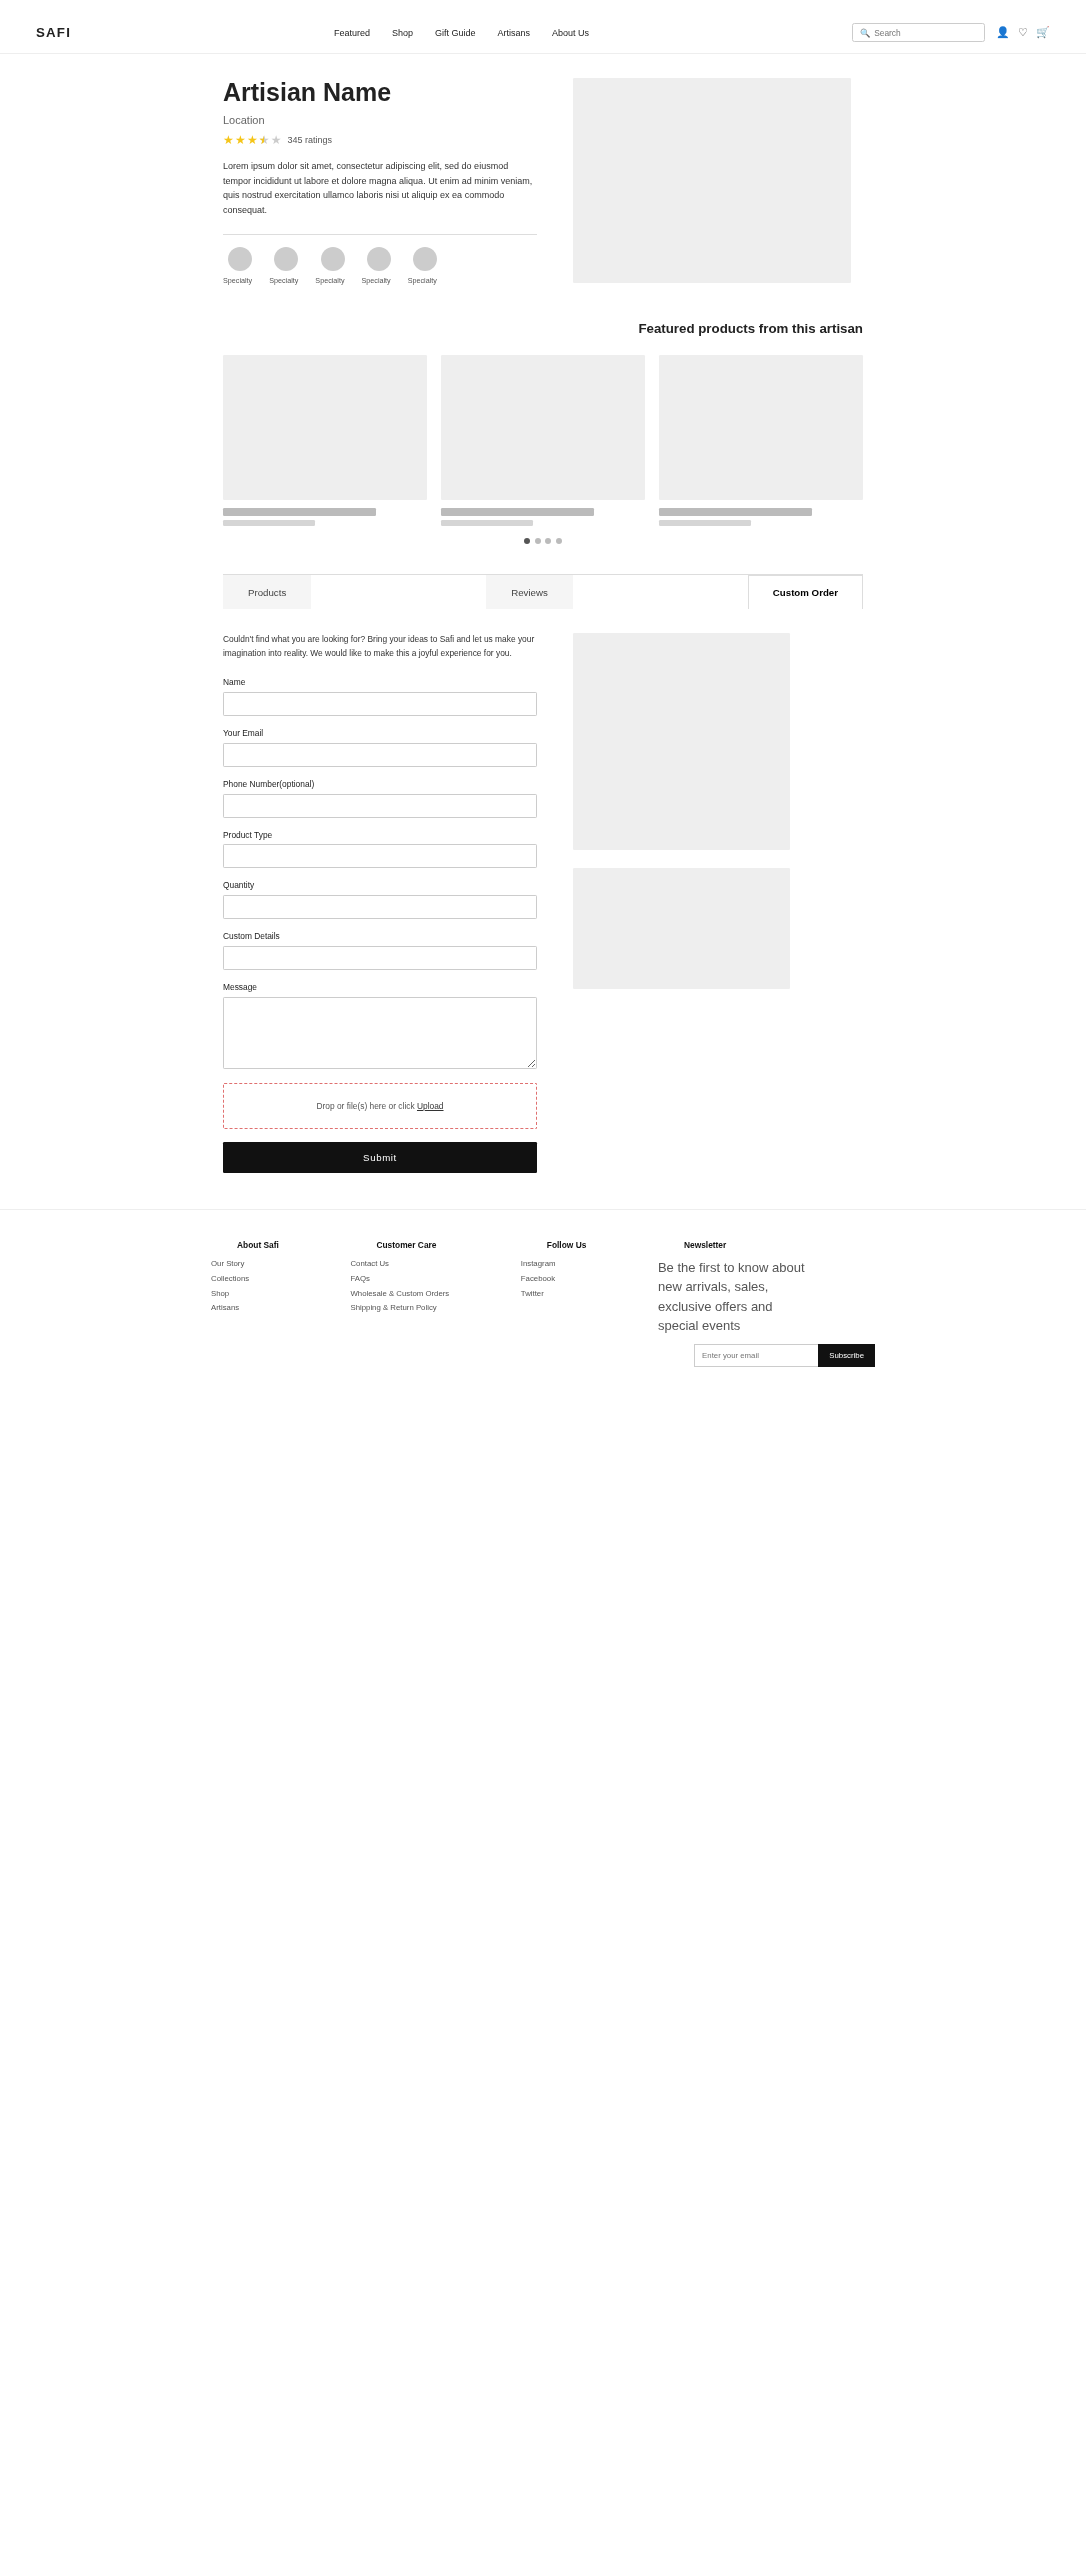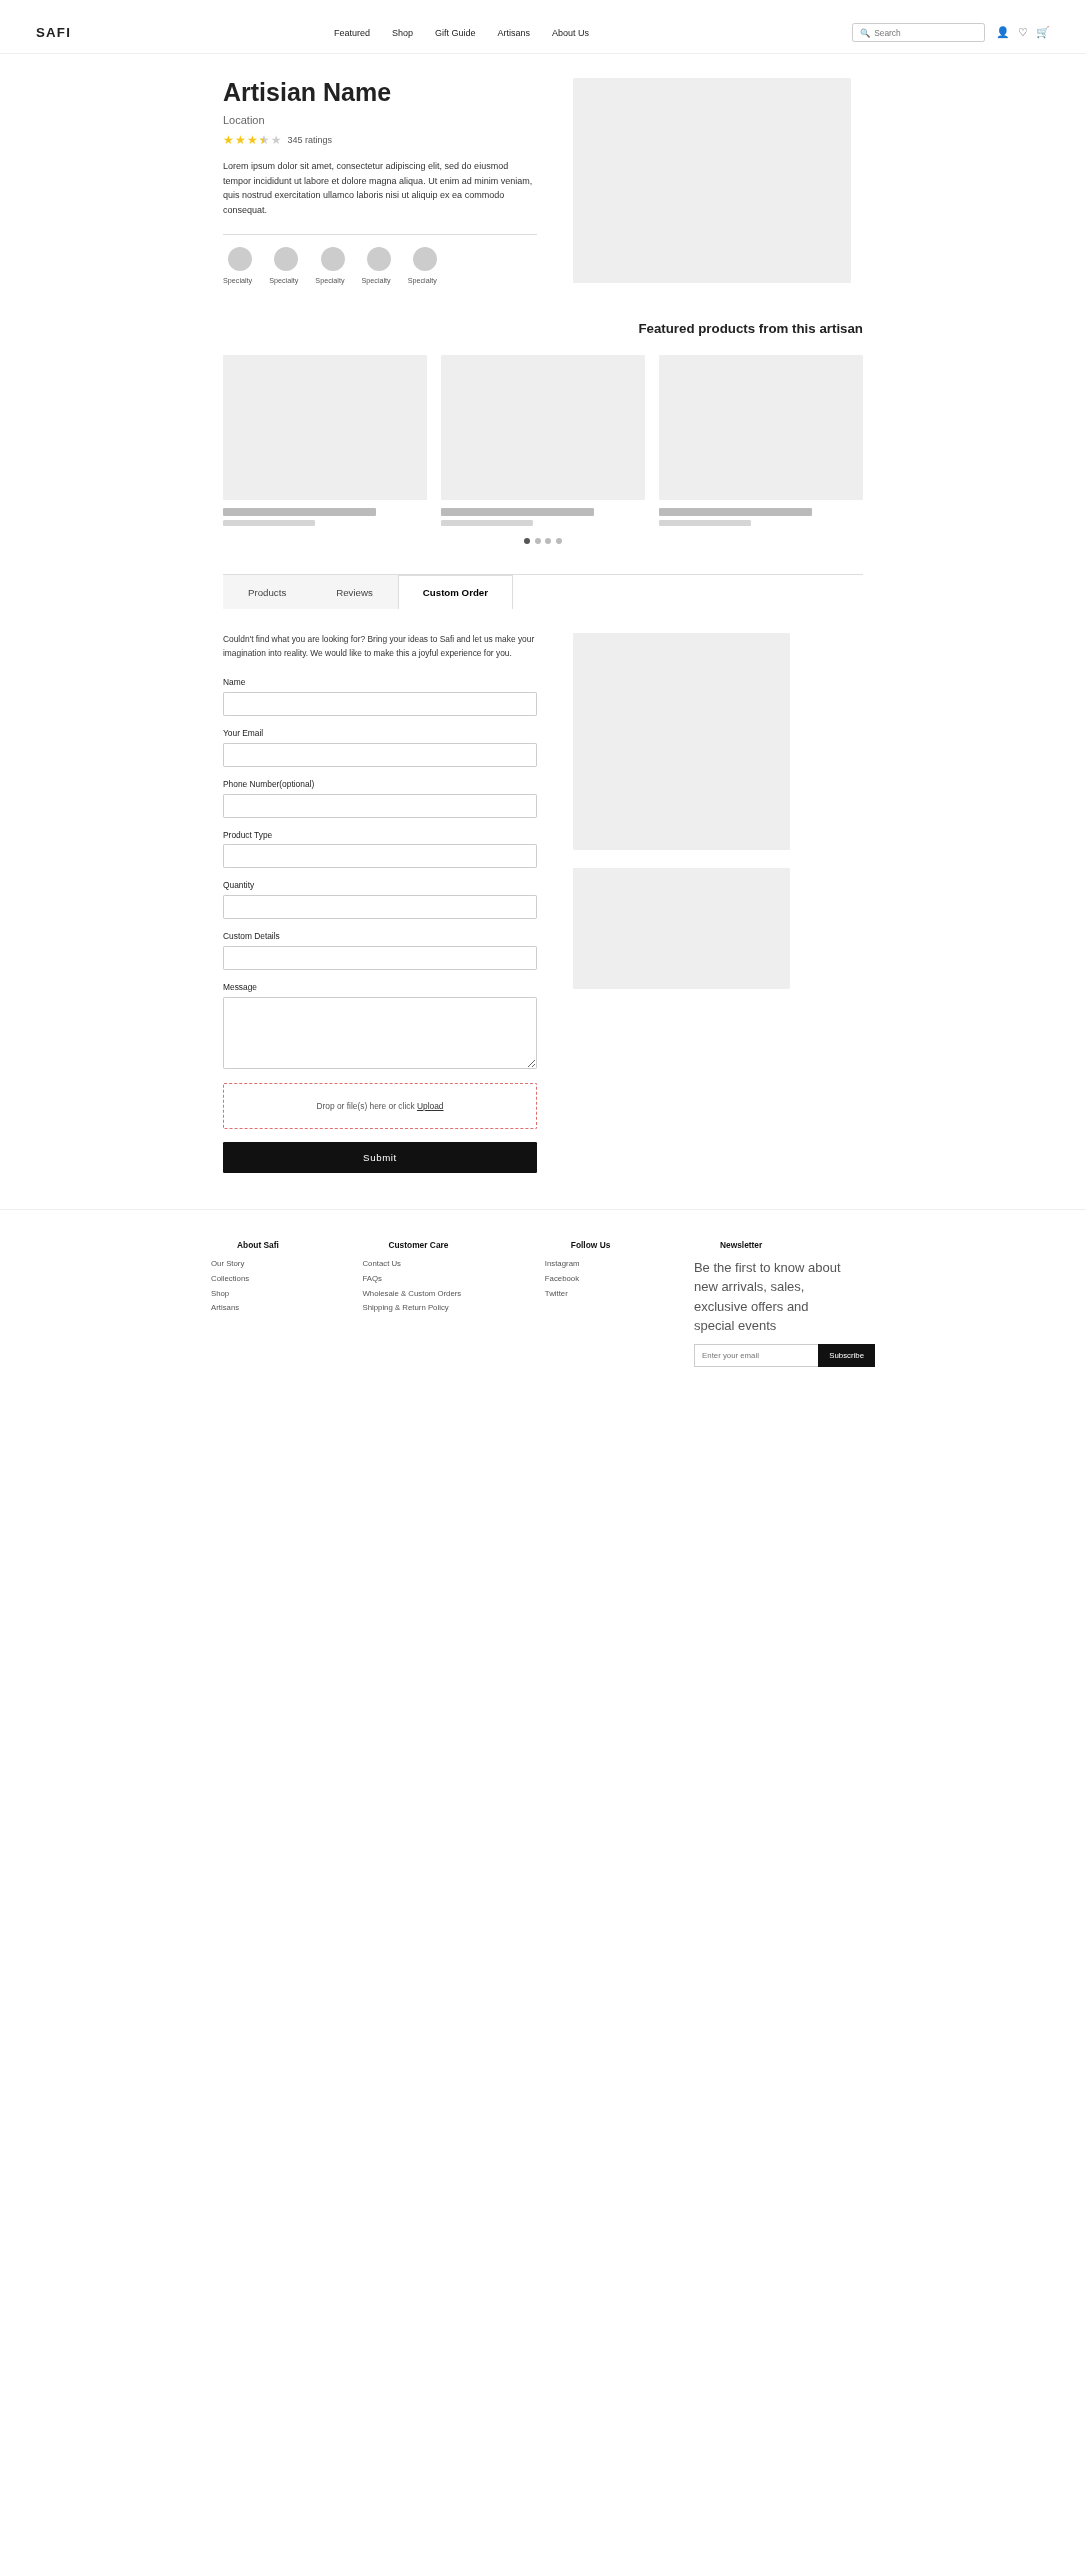--- a/index.html
+++ b/index.html
@@ -189,20 +189,21 @@
     .dot { width: 6px; height: 6px; border-radius: 50%; background: #bbb; }
     .dot.active { background: #555; }
 
     
     .tabs-section {
       border-top: 0.6px solid #ddd;
       margin-bottom: 0;
     }
     .tabs {
       display: flex;
+      justify-content: space-between;
     }
     .tab {
       padding: 11px 24px;
       font-size: 9.7px;
       cursor: pointer;
       border: 0.6px solid transparent;
       border-bottom: none;
       background: #f5f5f5;
       color: #444;
     }
@@ -339,20 +340,21 @@
       display: flex;
       gap: 0;
     }
     .newsletter-input {
       flex: 1;
       padding: 6px 7.2px;
       border: 0.6px solid #ccc;
       border-right: none;
       font-size: 7.8px;
       outline: none;
+      margin-left: 36px;
     }
     .newsletter-btn {
       padding: 6px 11px;
       background: #111;
       color: #fff;
       font-size: 7.8px;
       border: none;
       cursor: pointer;
     }
   </style>

